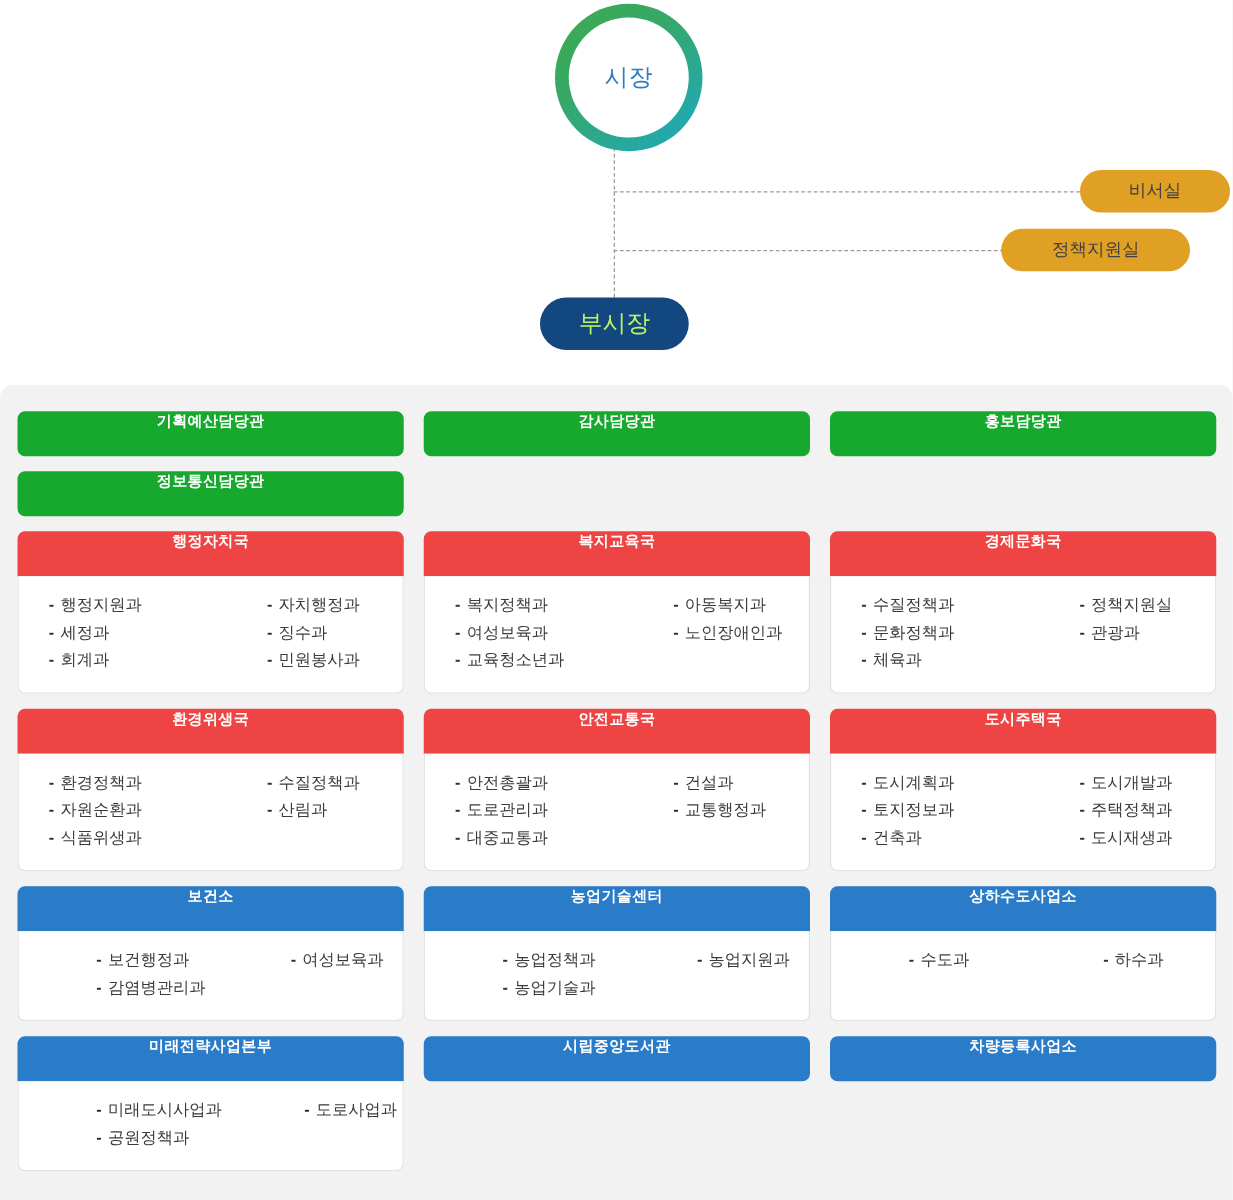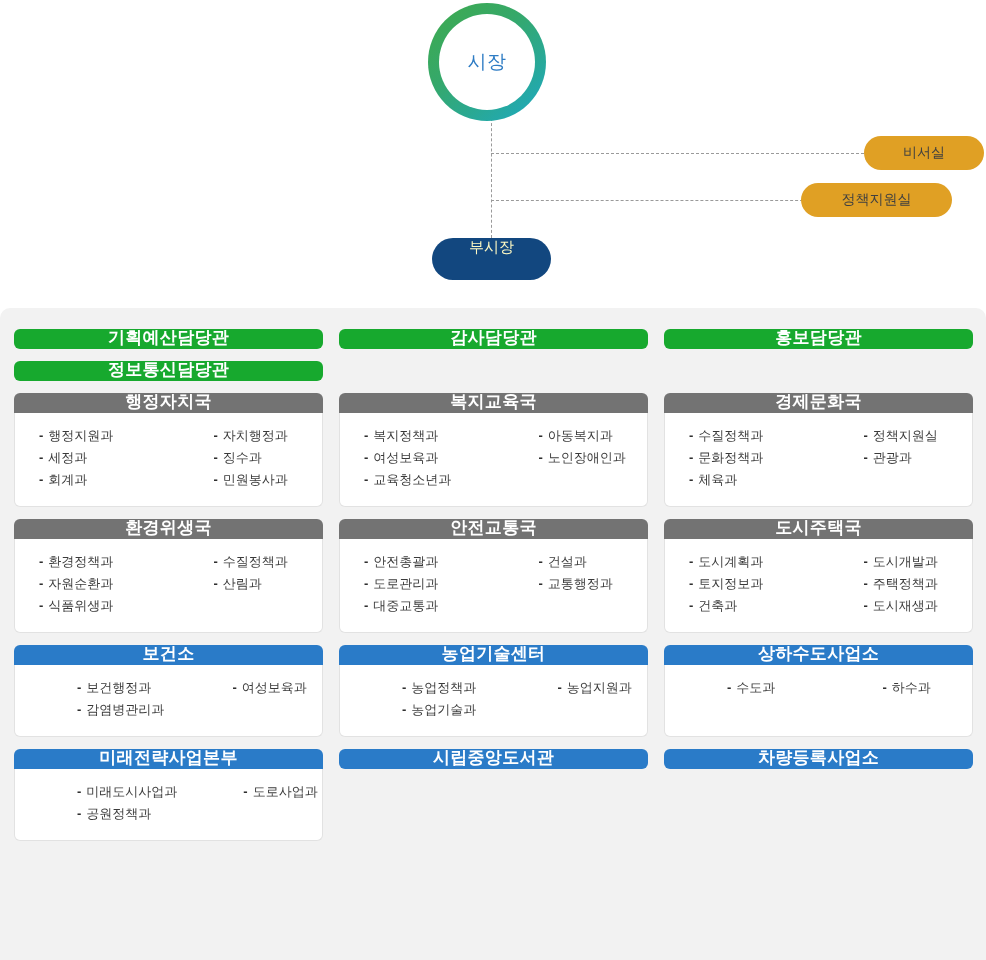--- a/index.html
+++ b/index.html
@@ -49,21 +49,21 @@
     left: 491px;
     top: 200px;
     width: 342px;
     height: 0;
     border-top: 1px dashed #9a9a9a;
   }
 
   
   .mayor-circle {
     position: absolute;
-    left: 428px;
+    left: 444px;
     top: 3px;
     width: 118px;
     height: 118px;
     border-radius: 50%;
     background: linear-gradient(140deg, #3faa4c 0%, #35a86a 40%, #1ca9c4 100%);
     display: flex;
     align-items: center;
     justify-content: center;
     text-align: center;
   }
@@ -85,24 +85,24 @@
 
   
   .vice-pill {
     position: absolute;
     left: 432px;
     top: 238px;
     width: 119px;
     height: 42px;
     border-radius: 21px;
     background: #12477f;
-    color: #fef9c3;
-    font-size: 15px;
-    display: flex;
-    align-items: flex-start;
+    color: #bef264;
+    font-size: 19px;
+    display: flex;
+    align-items: center;
     justify-content: center;
   }
 
   
   .side-pill {
     position: absolute;
     height: 34px;
     border-radius: 17px;
     background: #e0a024;
     color: #404040;
@@ -145,33 +145,33 @@
   .cell {
     width: 309px;
     flex: 0 0 309px;
   }
   .cell.empty {
     visibility: hidden;
   }
 
   
   .box-head {
-    height: 20px;
+    height: 36px;
     border-radius: 6px;
     display: flex;
-    align-items: flex-end;
+    align-items: flex-start;
     justify-content: center;
     color: #ffffff;
-    font-size: 17px;
+    font-size: 12px;
     font-weight: bold;
     letter-spacing: 0.3px;
     box-sizing: border-box;
   }
   .box-head.green { background: #17a92e; }
-  .box-head.teal  { background: #737373; }
+  .box-head.teal  { background: #ef4444; }
   .box-head.blue  { background: #2a7bc8; }
 
   
   .card .box-head {
     border-radius: 6px 6px 0 0;
   }
   .card-body {
     background: #ffffff;
     border: 1px solid #e2e2e2;
     border-top: none;

